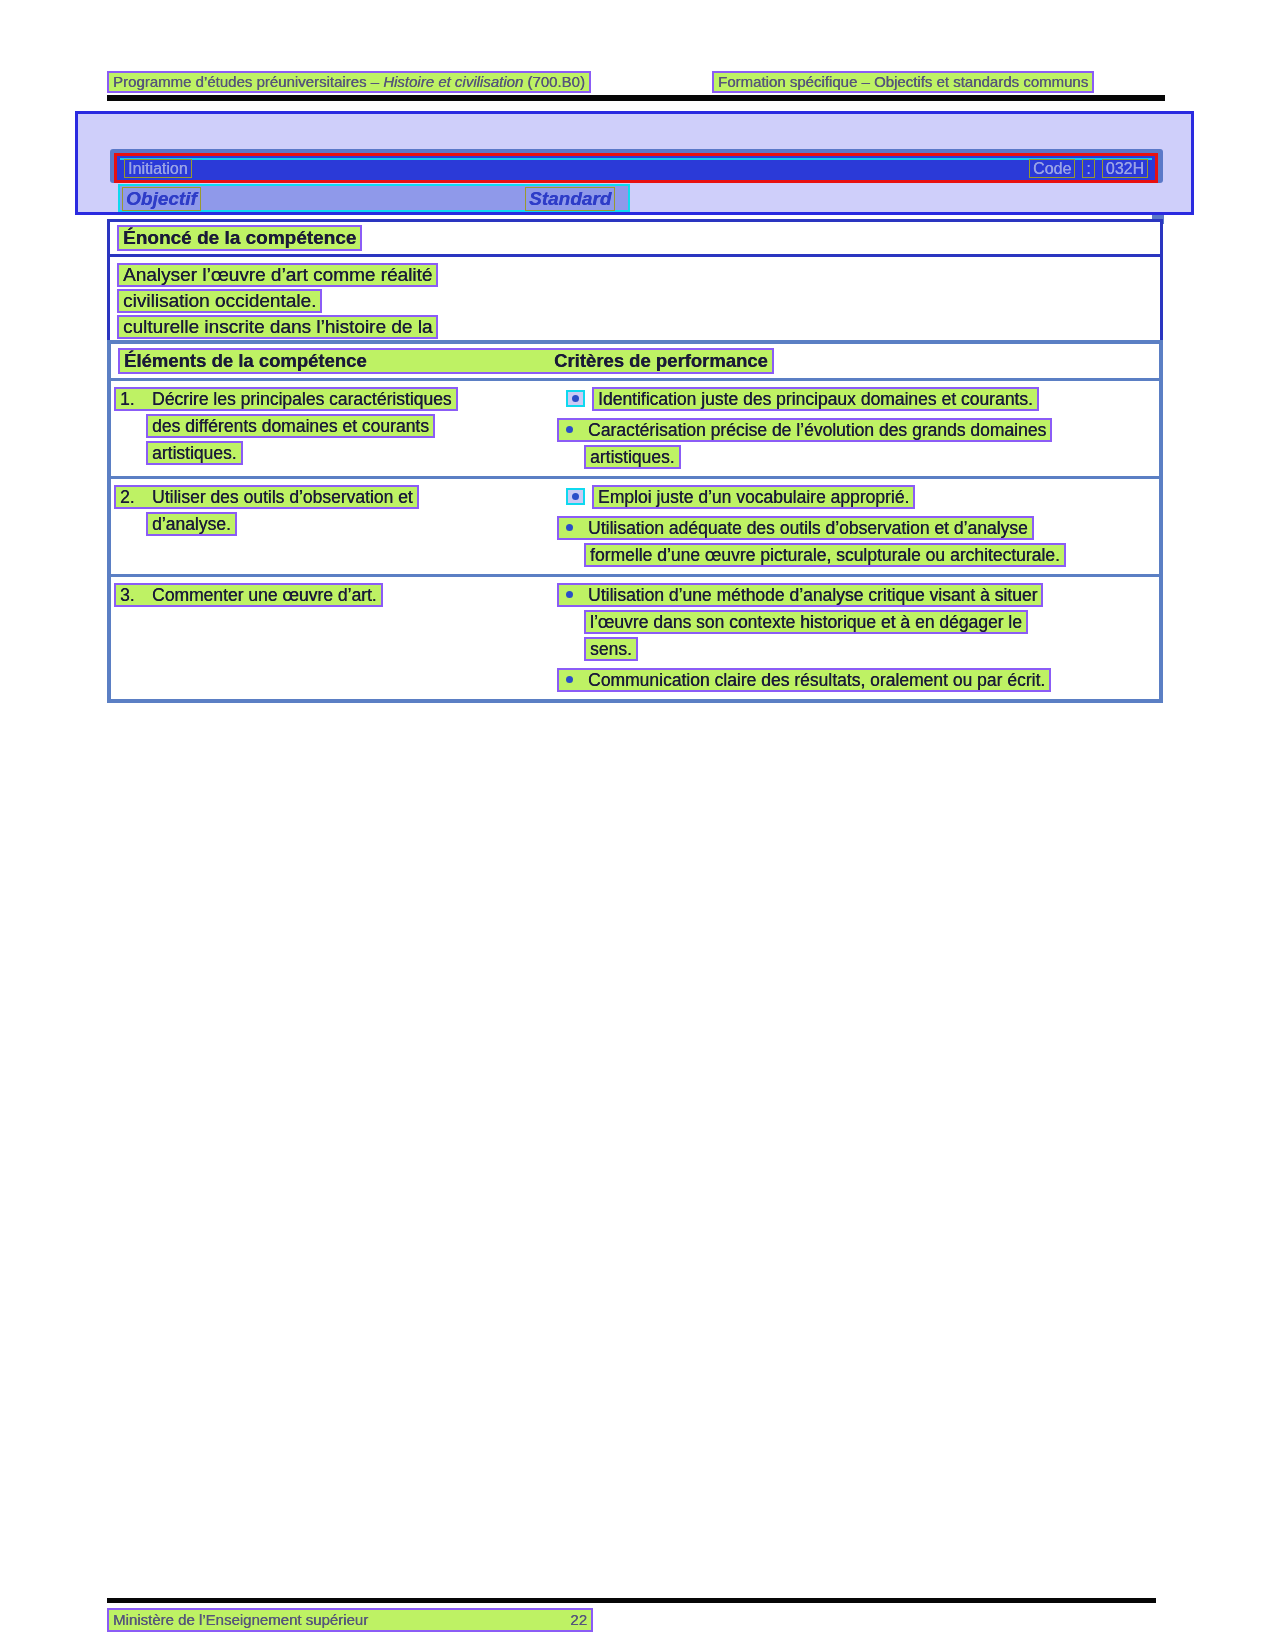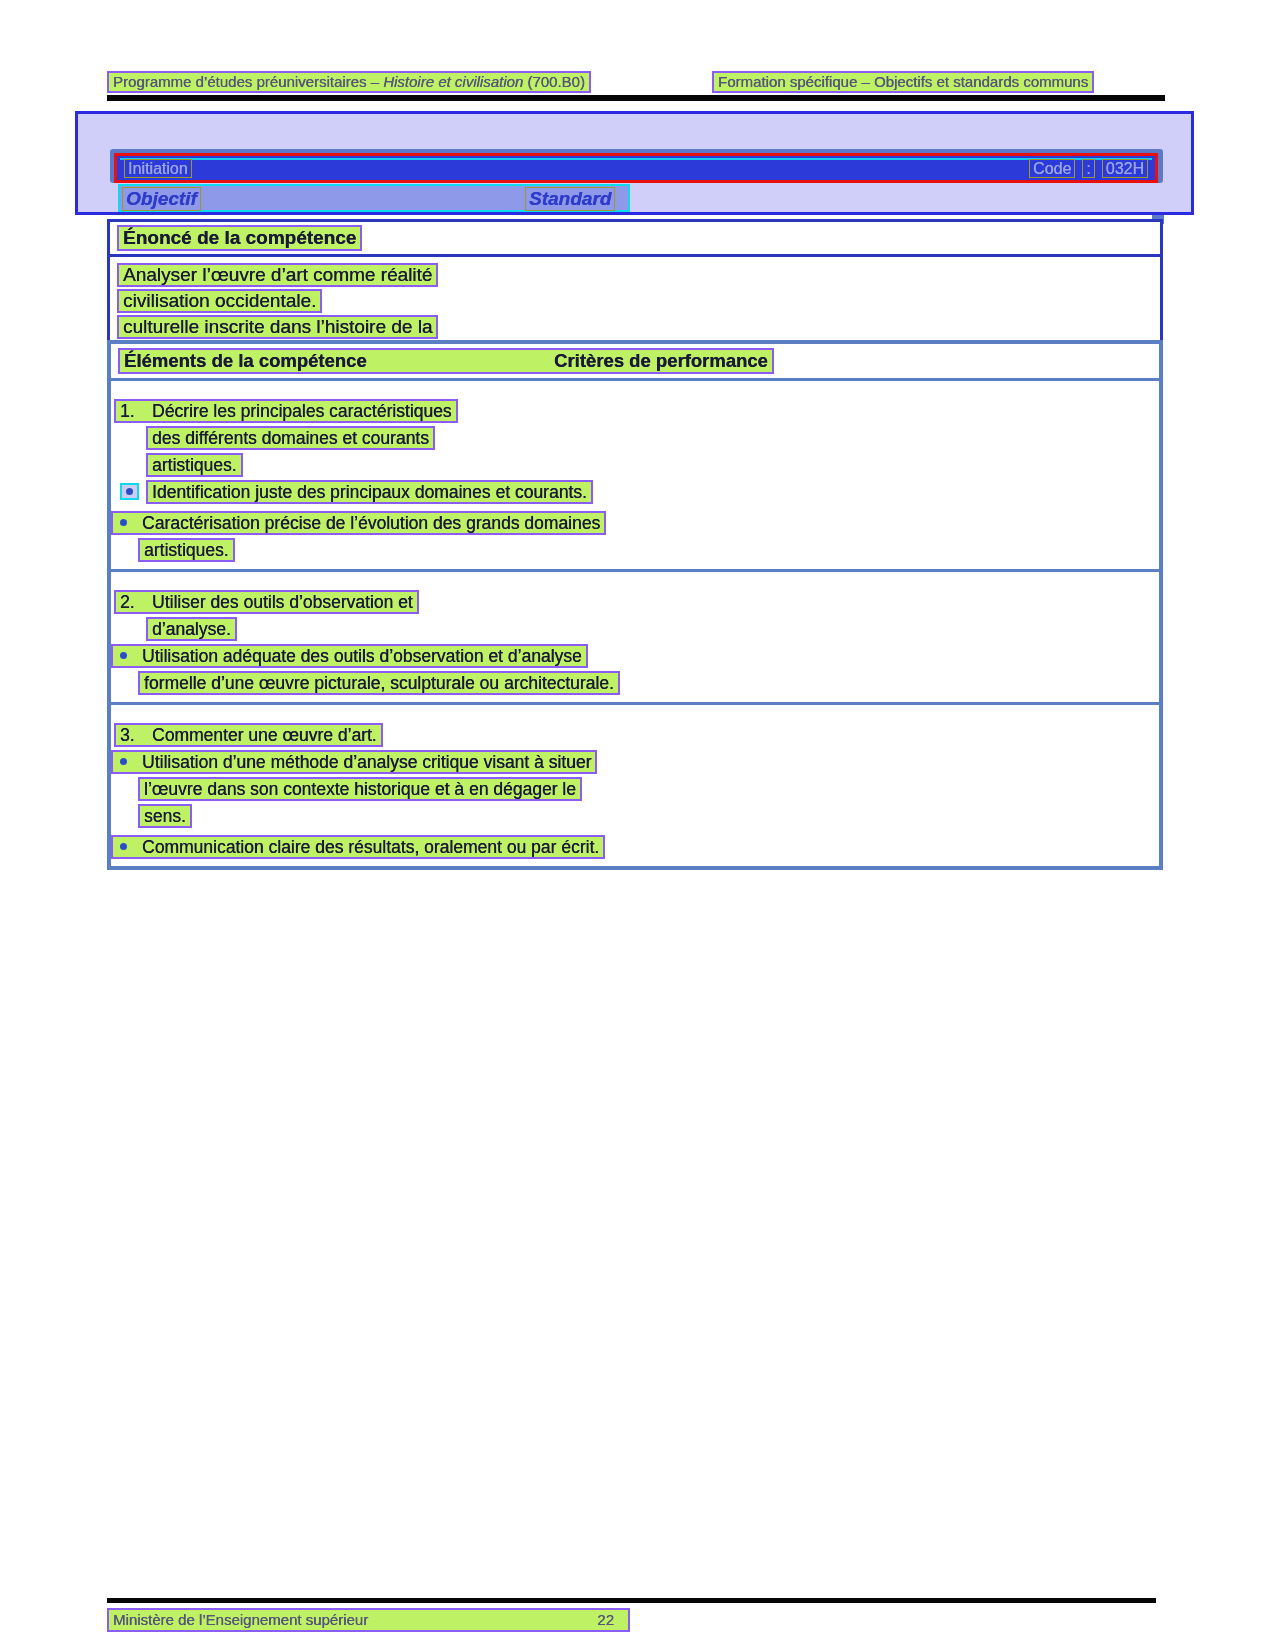--- a/index.html
+++ b/index.html
@@ -35,38 +35,38 @@
   .t1-body { padding:5px 0 6px 7px; }
   .t1-line { height:26px; display:flex; align-items:center; }
   .t1-line .hl { font-size:19px; line-height:20px; text-shadow:0.3px 0 0 currentColor; }
 
   
   .table2 { left:107px; top:340px; width:1056px; background:#ffffff; border:4px solid #5b7fc4; }
   .t2-head { padding:4px 0 4px 7px; }
   .t2-head-box { display:inline-flex; align-items:center; }
   .t2-head-box .lh { display:inline-block; width:430px; font-size:18.5px; font-weight:bold; text-shadow:0.3px 0 0 currentColor; }
   .t2-head-box .rh { display:inline-block; font-size:18.5px; font-weight:bold; text-shadow:0.3px 0 0 currentColor; }
-  .t2-row { display:flex; border-top:3px solid #5b7fc4; padding:16px 0 2px;flex-direction:column; }
+  .t2-row { display:flex; border-top:3px solid #5b7fc4; padding:4px 0 2px; }
   .cell-l { width:446px; padding-left:3px; }
   .cell-r { flex:1; }
   .ln { height:27px; display:flex; align-items:center; }
   .ln .hl { font-size:17.5px; line-height:20px; text-shadow:0.3px 0 0 currentColor; }
   .num { display:inline-block; width:32px; }
   .cont-l { margin-left:32px; }
   .crit { margin-bottom:4px; }
   .crit .first { padding-left:9px; }
   .crit .cont { padding-left:27px; }
   .dot { width:7px; height:7px; border-radius:50%; background:#2b4ec8; display:inline-block; flex:none; }
   .dotwrap { border:2px solid #0fd9ef; background:#cbcbf4; padding:3px 4px; margin-right:7px; display:inline-flex; align-items:center; }
   .hl.withdot { display:inline-flex; align-items:center; padding-left:7px; }
   .hl.withdot .dot { margin-right:15px; }
 
   
-  .footer-box { left:107px; top:1608px; width:523px; height:24px; display:flex; align-items:center;
-                justify-content:space-between; padding:0 14px 0 4px; }
+  .footer-box { left:107px; top:1608px; width:486px; height:24px; display:flex; align-items:center;
+                justify-content:space-between; padding:0 4px 0 4px; }
 </style>
 </head>
 <body>
 
 <div class="abs" style="left:107px; top:71px;">
   <span class="hl meta-txt"><span>Programme d’études préuniversitaires – </span><i>Histoire et civilisation</i><span> (700.B0)</span></span>
 </div>
 <div class="abs" style="left:712px; top:71px;">
   <span class="hl meta-txt">Formation spécifique – Objectifs et standards communs</span>
 </div>
@@ -153,20 +153,28 @@
     <div class="cell-l">
       <div class="ln">
           <span class="hl"><span class="num">2.</span><span>Utiliser des outils d’observation et</span></span>
         </div>
       <div class="ln">
           <span class="hl cont-l">d’analyse.</span>
         </div>
     </div>
     <div class="cell-r">
       <div class="crit">
+        <div class="ln first">
+            <span class="dotwrap">
+              <i class="dot"></i>
+            </span>
+            <span class="hl">Emploi juste d’un vocabulaire approprié.</span>
+          </div>
+      </div>
+      <div class="crit">
         <div class="ln">
             <span class="hl withdot">
               <i class="dot"></i>
               <span>Utilisation adéquate des outils d’observation et d’analyse</span>
             </span>
           </div>
         <div class="ln cont">
             <span class="hl">formelle d’une œuvre picturale, sculpturale ou architecturale.</span>
           </div>
       </div>

